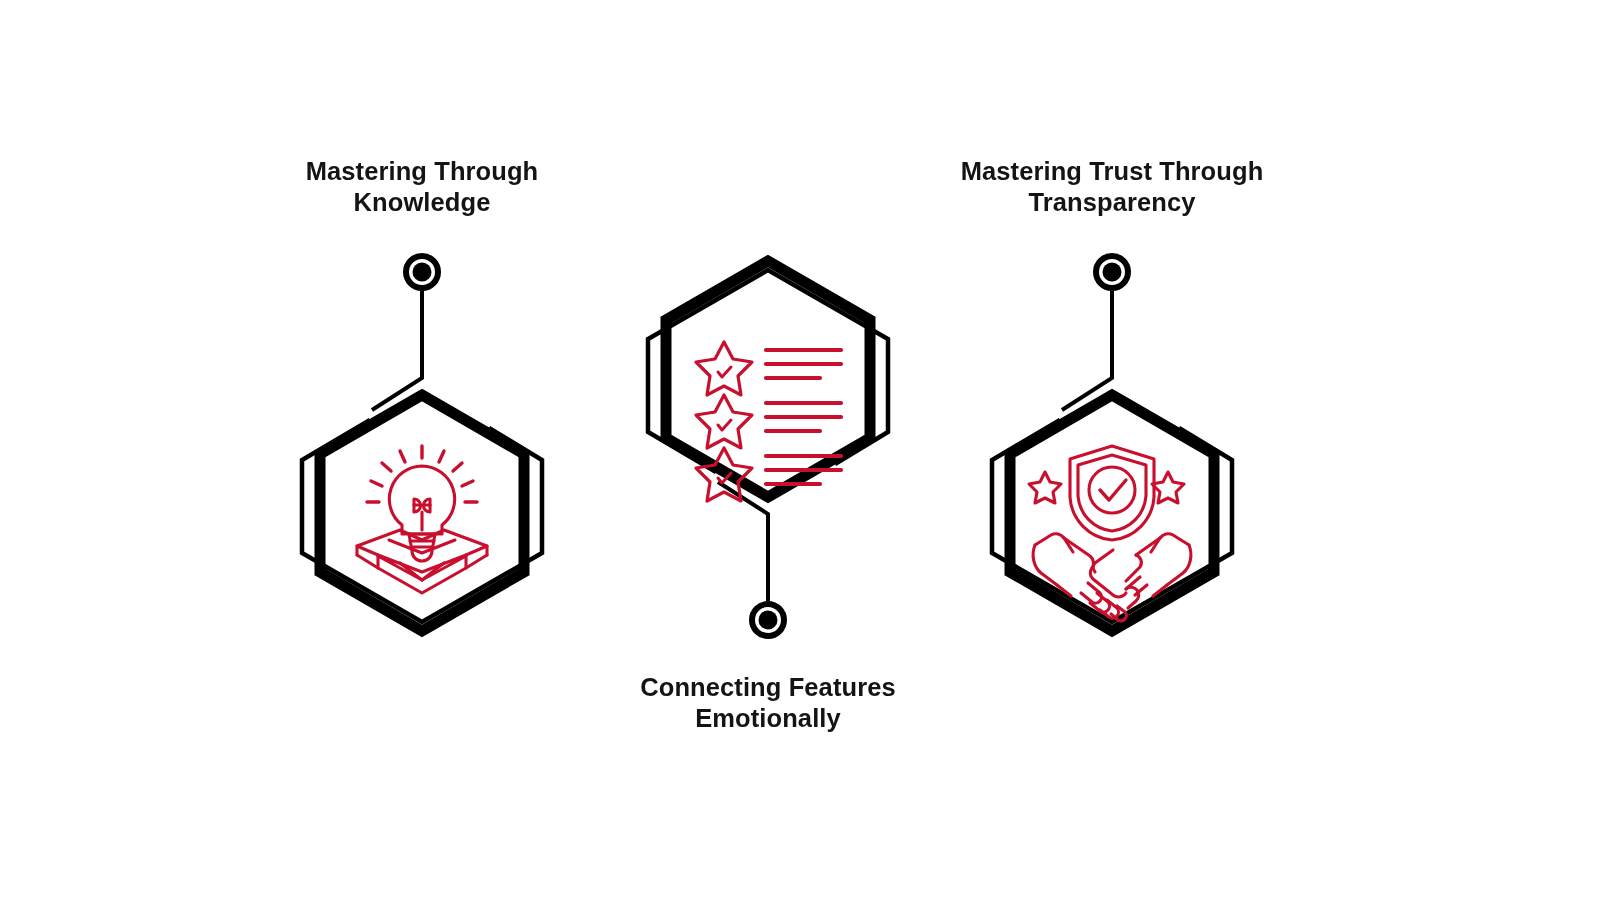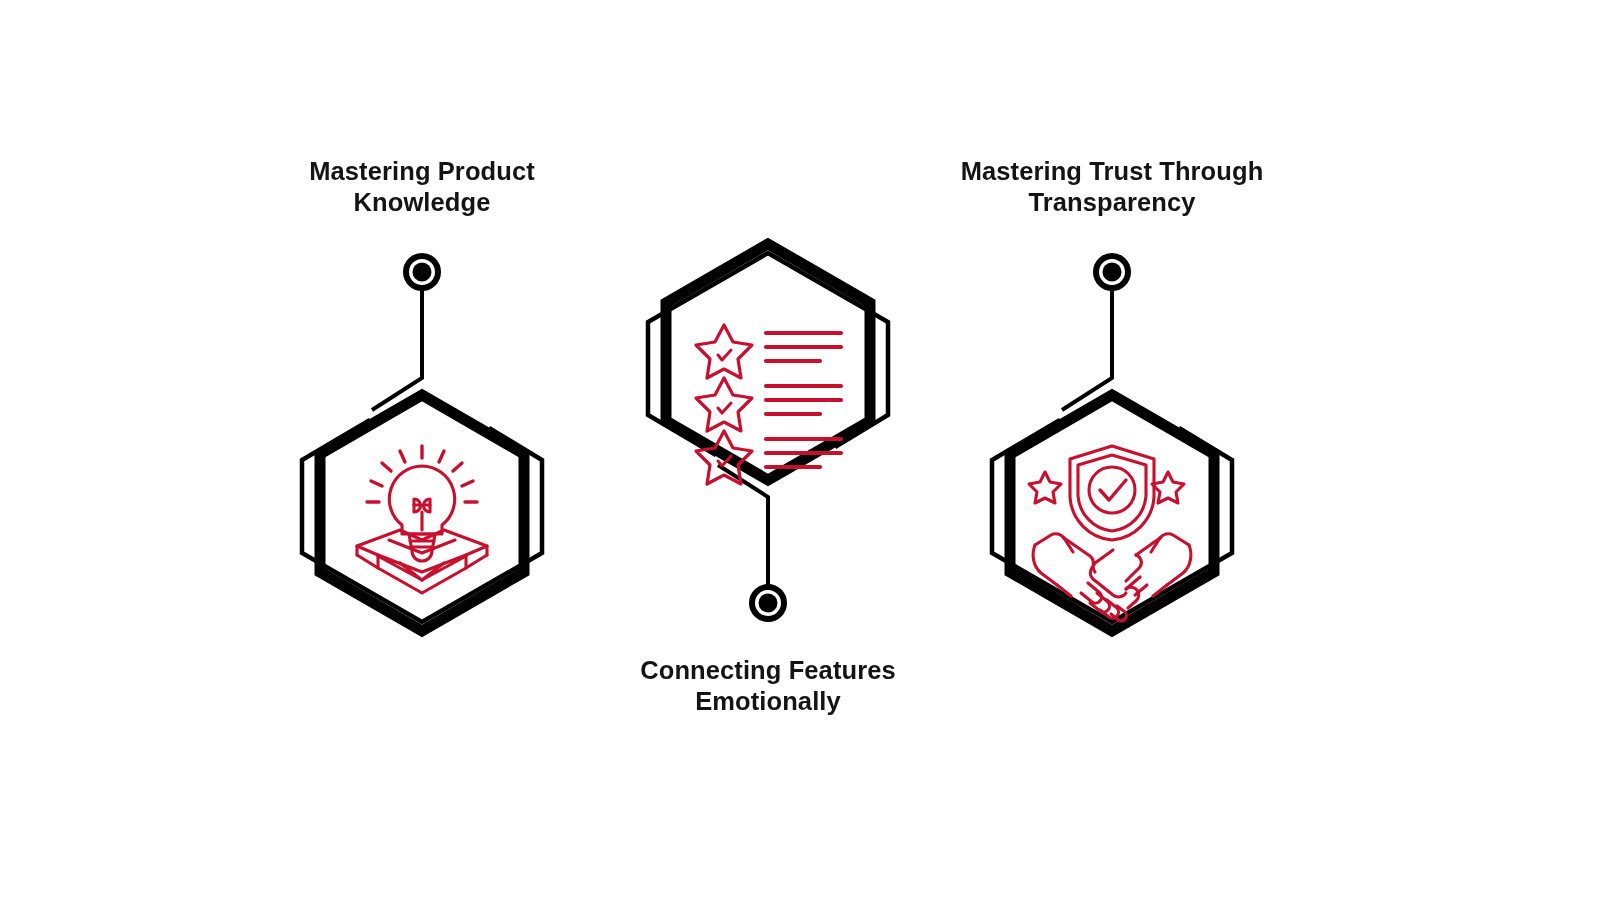--- a/index.html
+++ b/index.html
@@ -24,21 +24,21 @@
   }
 
   .node {
     position: absolute;
     width: 340px;
     height: 620px;
   }
 
   
   #node-0 { left: 252px; top: 140px; }
-  #node-1 { left: 598px; top: 255px; }
+  #node-1 { left: 598px; top: 272px; }
   #node-2 { left: 942px; top: 140px; }
 
   
   .caption {
     position: absolute;
     left: 0;
     width: 340px;
     text-align: center;
     color: #141414;
     font-size: 25.5px;
@@ -63,21 +63,21 @@
 
   svg { overflow: visible; }
 </style>
 </head>
 <body>
 
 <div class="canvas">
 
   <div class="node" id="node-0">
 
-    <div class="caption top">Mastering Product
+    <div class="caption top">Mastering Through
 Knowledge</div>
 
     <svg class="badge below" viewBox="0 0 340 370">
 
       <g>
         <path d="M170 22 L170 128 L120 160" fill="none" stroke="#000000" stroke-width="4" stroke-linecap="butt" stroke-linejoin="miter"></path>
       </g>
       <g>
         <circle cx="170" cy="22" r="16" fill="#ffffff" stroke="#000000" stroke-width="6"></circle>
         <circle cx="170" cy="22" r="9.5" fill="#000000"></circle>

